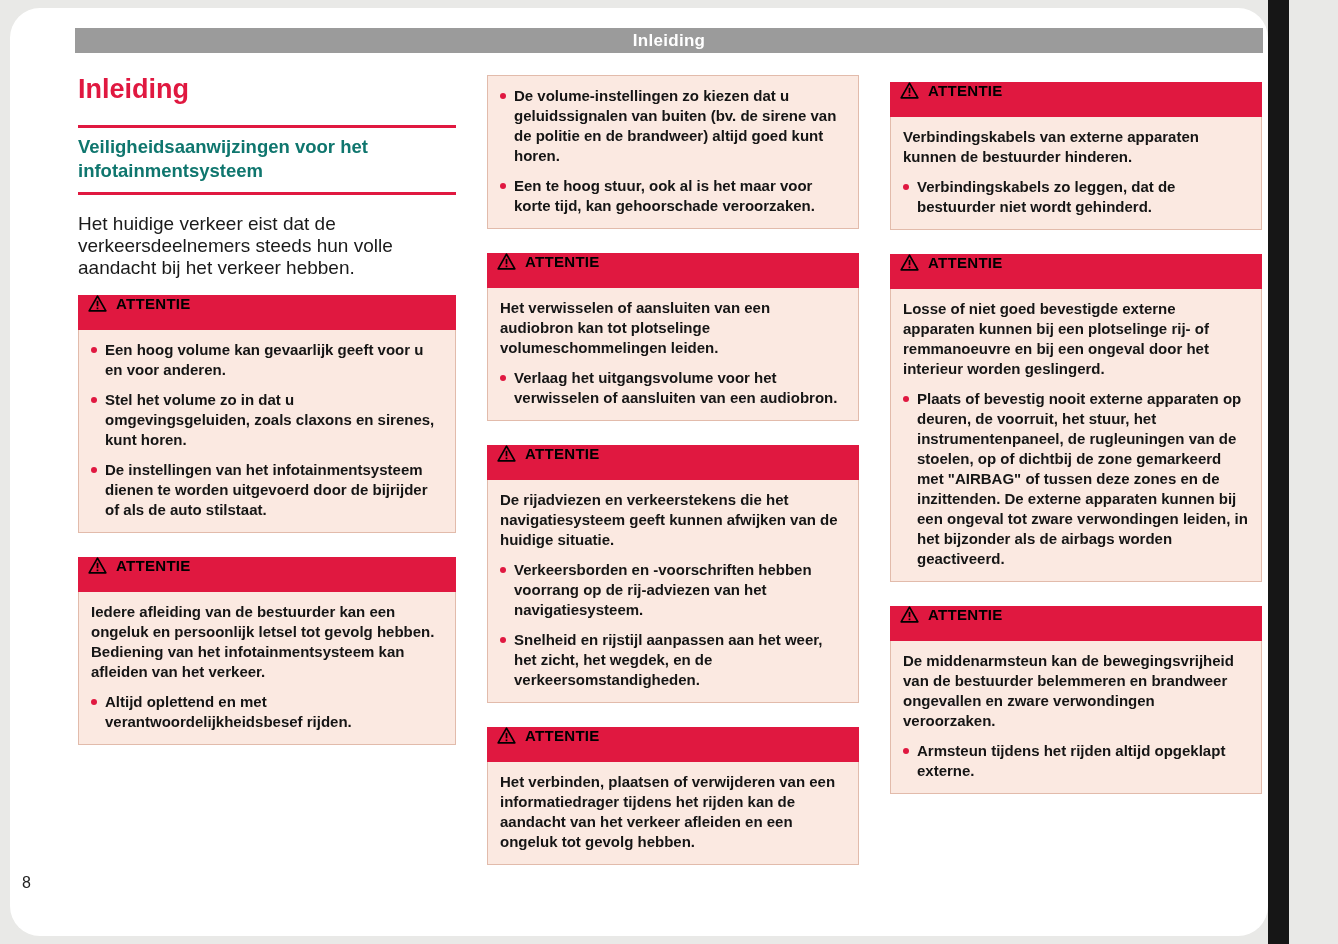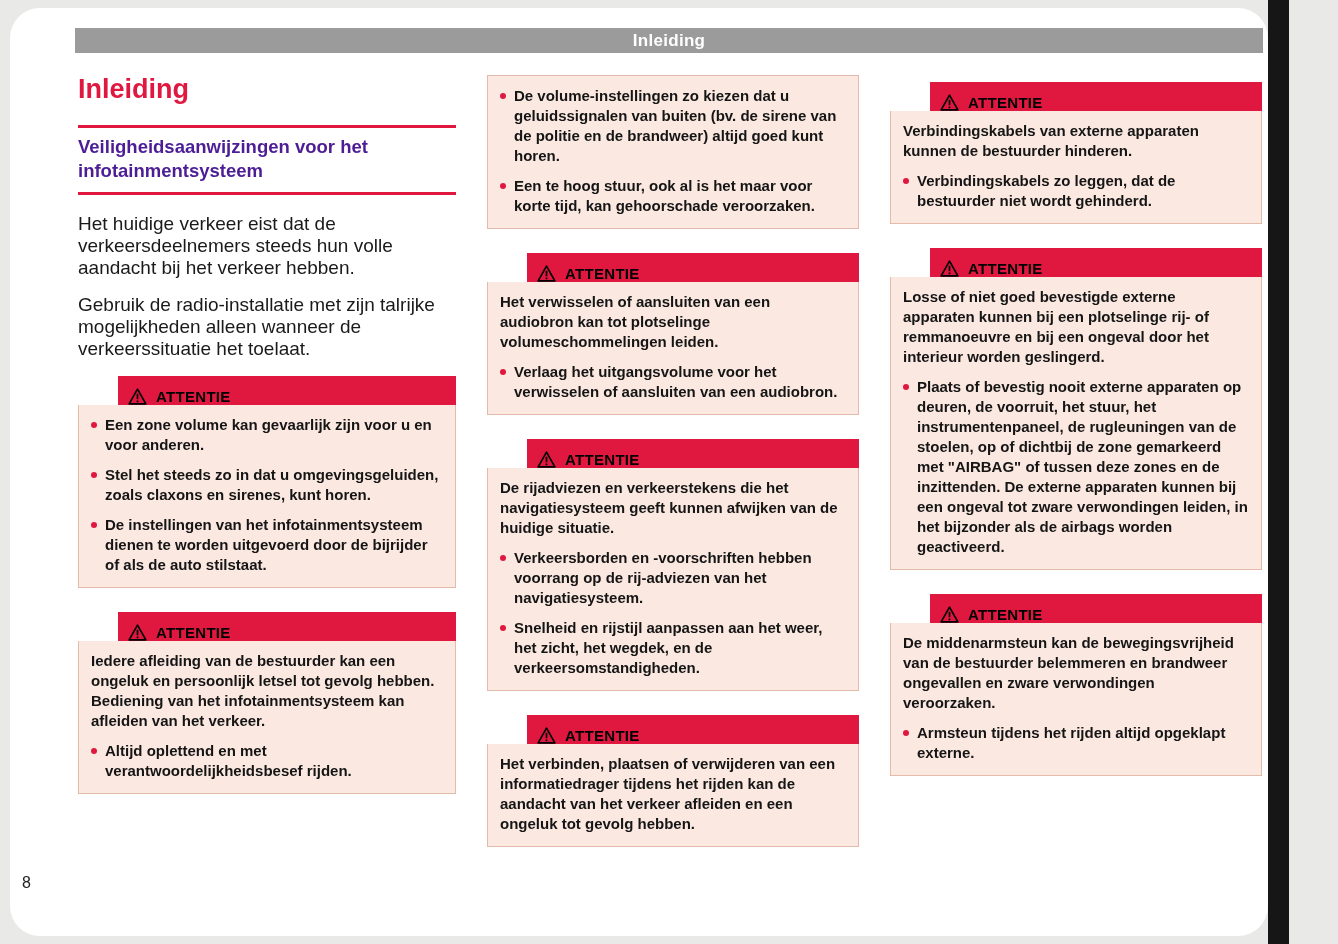--- a/index.html
+++ b/index.html
@@ -25,27 +25,27 @@
     background:var(--bar-gray);color:#ffffff;font-weight:bold;font-size:17px;
     line-height:25px;text-align:center;letter-spacing:.3px;
   }
   .col{position:absolute;}
   .col-left{left:68px;top:66px;width:378px;}
   .col-middle{left:477px;top:67px;width:372px;}
   .col-right{left:880px;top:74px;width:372px;}
 
   .page-title{margin:0 0 20px;font-size:27px;font-weight:bold;color:var(--red);}
   .section-heading-wrap{border-top:3px solid var(--red);border-bottom:3px solid var(--red);padding:7px 0 9px;margin:0 0 18px;}
-  .section-heading{margin:0;font-size:18.5px;font-weight:bold;line-height:1.3;color:#4c1d95;}
+  .section-heading{margin:0;font-size:18.5px;font-weight:bold;line-height:1.3;color:#0f766e;}
   .body-paragraph{margin:0 0 15px;font-size:19px;line-height:22px;}
 
   .warning-box{margin:16px 0 8px;}
   .col > .warning-box:first-child{margin-top:0;}
   .warning-box + .warning-box{margin-top:24px;}
-  .warning-header{display:flex;align-items:flex-end;gap:9px;background:var(--red);height:29px;padding:0 10px;margin-left:40px;}
+  .warning-header{display:flex;align-items:flex-start;gap:9px;background:var(--red);height:35px;padding:0 10px;}
   .warning-icon{display:flex;align-items:center;}
   .warning-title{font-size:15px;font-weight:bold;color:#000;letter-spacing:.3px;}
   .warning-body{background:var(--box-bg);border:1px solid var(--box-border);border-top:none;padding:10px 12px 12px;}
   .warning-body.no-header{border-top:1px solid var(--box-border);}
   .warning-item{display:flex;margin-top:10px;}
   .warning-item:first-child{margin-top:0;}
   .bullet{flex:0 0 auto;width:6px;height:6px;border-radius:50%;background:var(--red);margin:7px 8px 0 0;}
   .warning-text{font-size:15px;font-weight:bold;line-height:20px;color:#151515;}
 
   .page-number{position:absolute;left:12px;top:866px;font-size:16px;color:#222;}
@@ -54,40 +54,39 @@
 <body>
 
 <div class="page">
   <div class="running-header">Inleiding</div>
   <div class="col col-left">
       <h1 class="page-title">Inleiding</h1>
       <div class="section-heading-wrap">
         <h2 class="section-heading">Veiligheidsaanwijzingen voor het infotainmentsysteem</h2>
       </div>
       <p class="body-paragraph">Het huidige verkeer eist dat de verkeersdeelnemers steeds hun volle aandacht bij het verkeer hebben.</p>
-      <p class="body-paragraph">Gebruik de radio-installatie met zijn talrijke mogelijkheden alleen wanneer de verkeerssituatie het toelaat.</p>
-      <section class="warning-box">
-        <div class="warning-header">
-          <span class="warning-icon">
-            <svg width="19" height="17" viewBox="0 0 24 22" aria-hidden="true">
-              <path d="M12 1.5 L22.8 20.5 H1.2 Z" fill="none" stroke="#000" stroke-width="2.2" stroke-linejoin="round"></path>
-              <rect x="10.9" y="7.5" width="2.2" height="7" fill="#000"></rect>
-              <rect x="10.9" y="16.2" width="2.2" height="2.2" fill="#000"></rect>
-            </svg>
-          </span>
-          <span class="warning-title">ATTENTIE</span>
-        </div>
-        <div class="warning-body">
-          <div class="warning-item">
-            <span class="bullet"></span>
-            <span class="warning-text">Een zone volume kan gevaarlijk zijn voor u en voor anderen.</span>
-          </div>
-          <div class="warning-item">
-            <span class="bullet"></span>
-            <span class="warning-text">Stel het steeds zo in dat u omgevingsgeluiden, zoals claxons en sirenes, kunt horen.</span>
+      <section class="warning-box">
+        <div class="warning-header">
+          <span class="warning-icon">
+            <svg width="19" height="17" viewBox="0 0 24 22" aria-hidden="true">
+              <path d="M12 1.5 L22.8 20.5 H1.2 Z" fill="none" stroke="#000" stroke-width="2.2" stroke-linejoin="round"></path>
+              <rect x="10.9" y="7.5" width="2.2" height="7" fill="#000"></rect>
+              <rect x="10.9" y="16.2" width="2.2" height="2.2" fill="#000"></rect>
+            </svg>
+          </span>
+          <span class="warning-title">ATTENTIE</span>
+        </div>
+        <div class="warning-body">
+          <div class="warning-item">
+            <span class="bullet"></span>
+            <span class="warning-text">Een hoog volume kan gevaarlijk geeft voor u en voor anderen.</span>
+          </div>
+          <div class="warning-item">
+            <span class="bullet"></span>
+            <span class="warning-text">Stel het volume zo in dat u omgevingsgeluiden, zoals claxons en sirenes, kunt horen.</span>
           </div>
           <div class="warning-item">
             <span class="bullet"></span>
             <span class="warning-text">De instellingen van het infotainmentsysteem dienen te worden uitgevoerd door de bijrijder of als de auto stilstaat.</span>
           </div>
         </div>
       </section>
       <section class="warning-box">
         <div class="warning-header">
           <span class="warning-icon">

